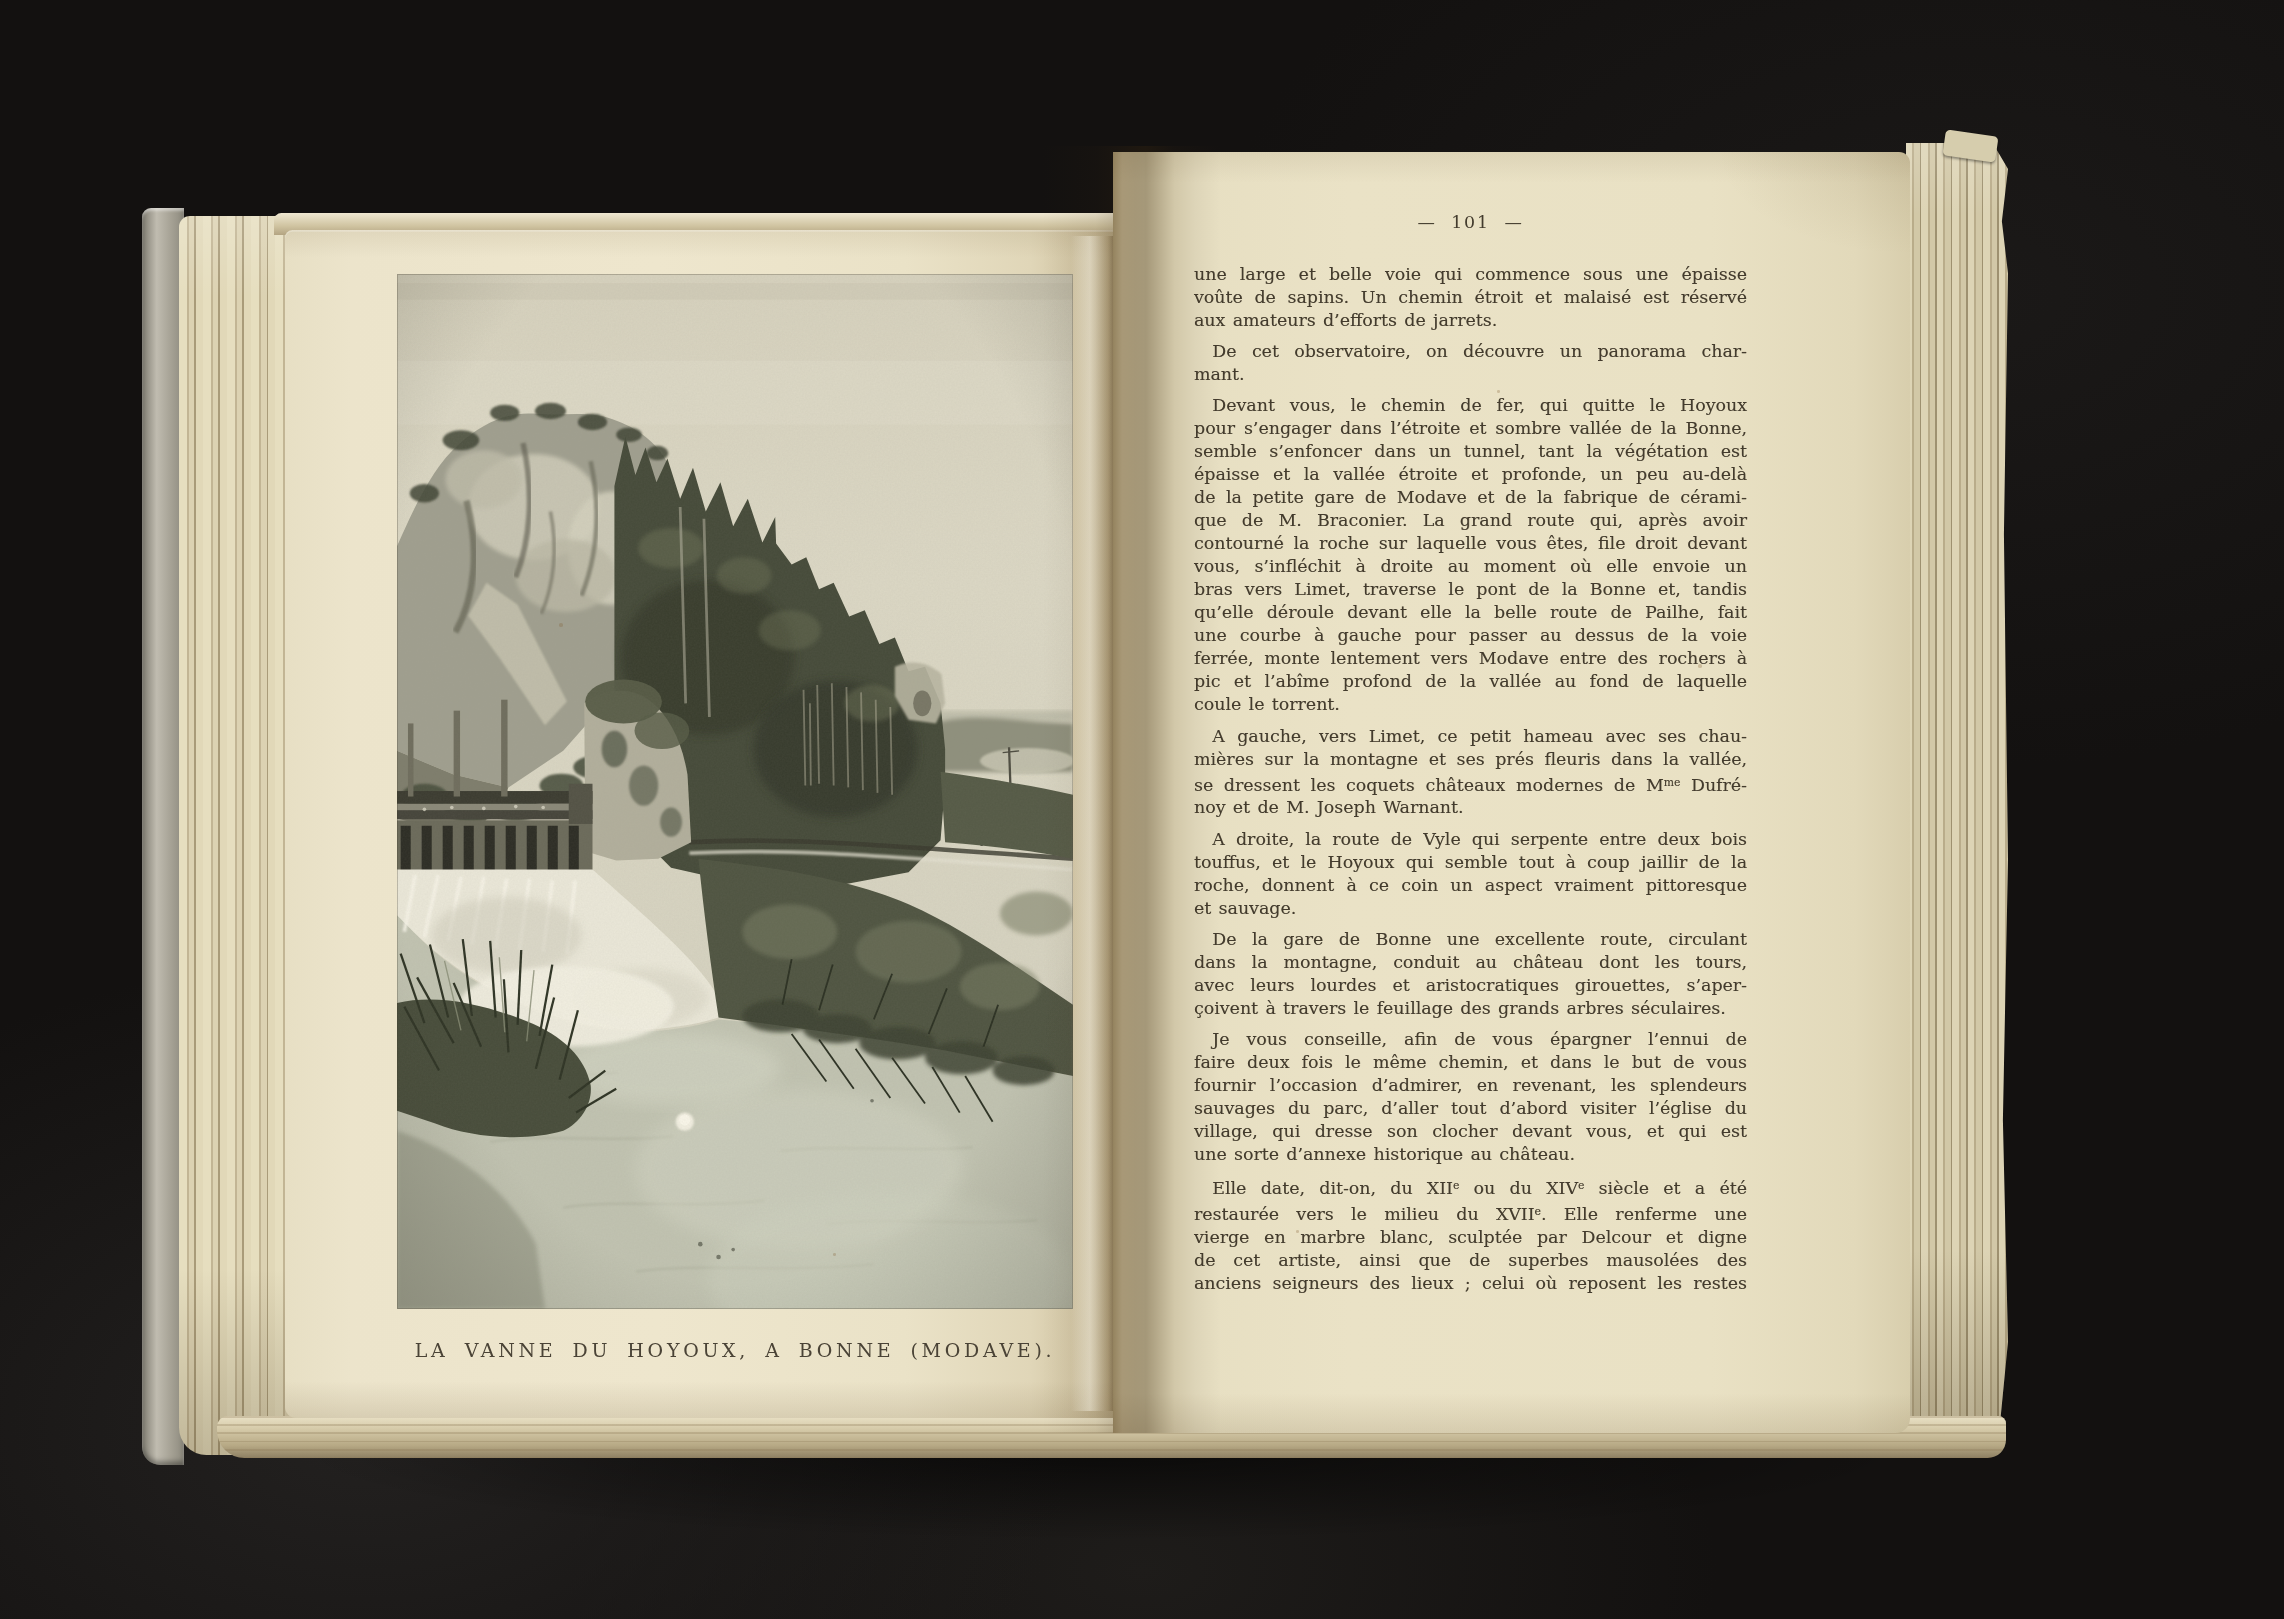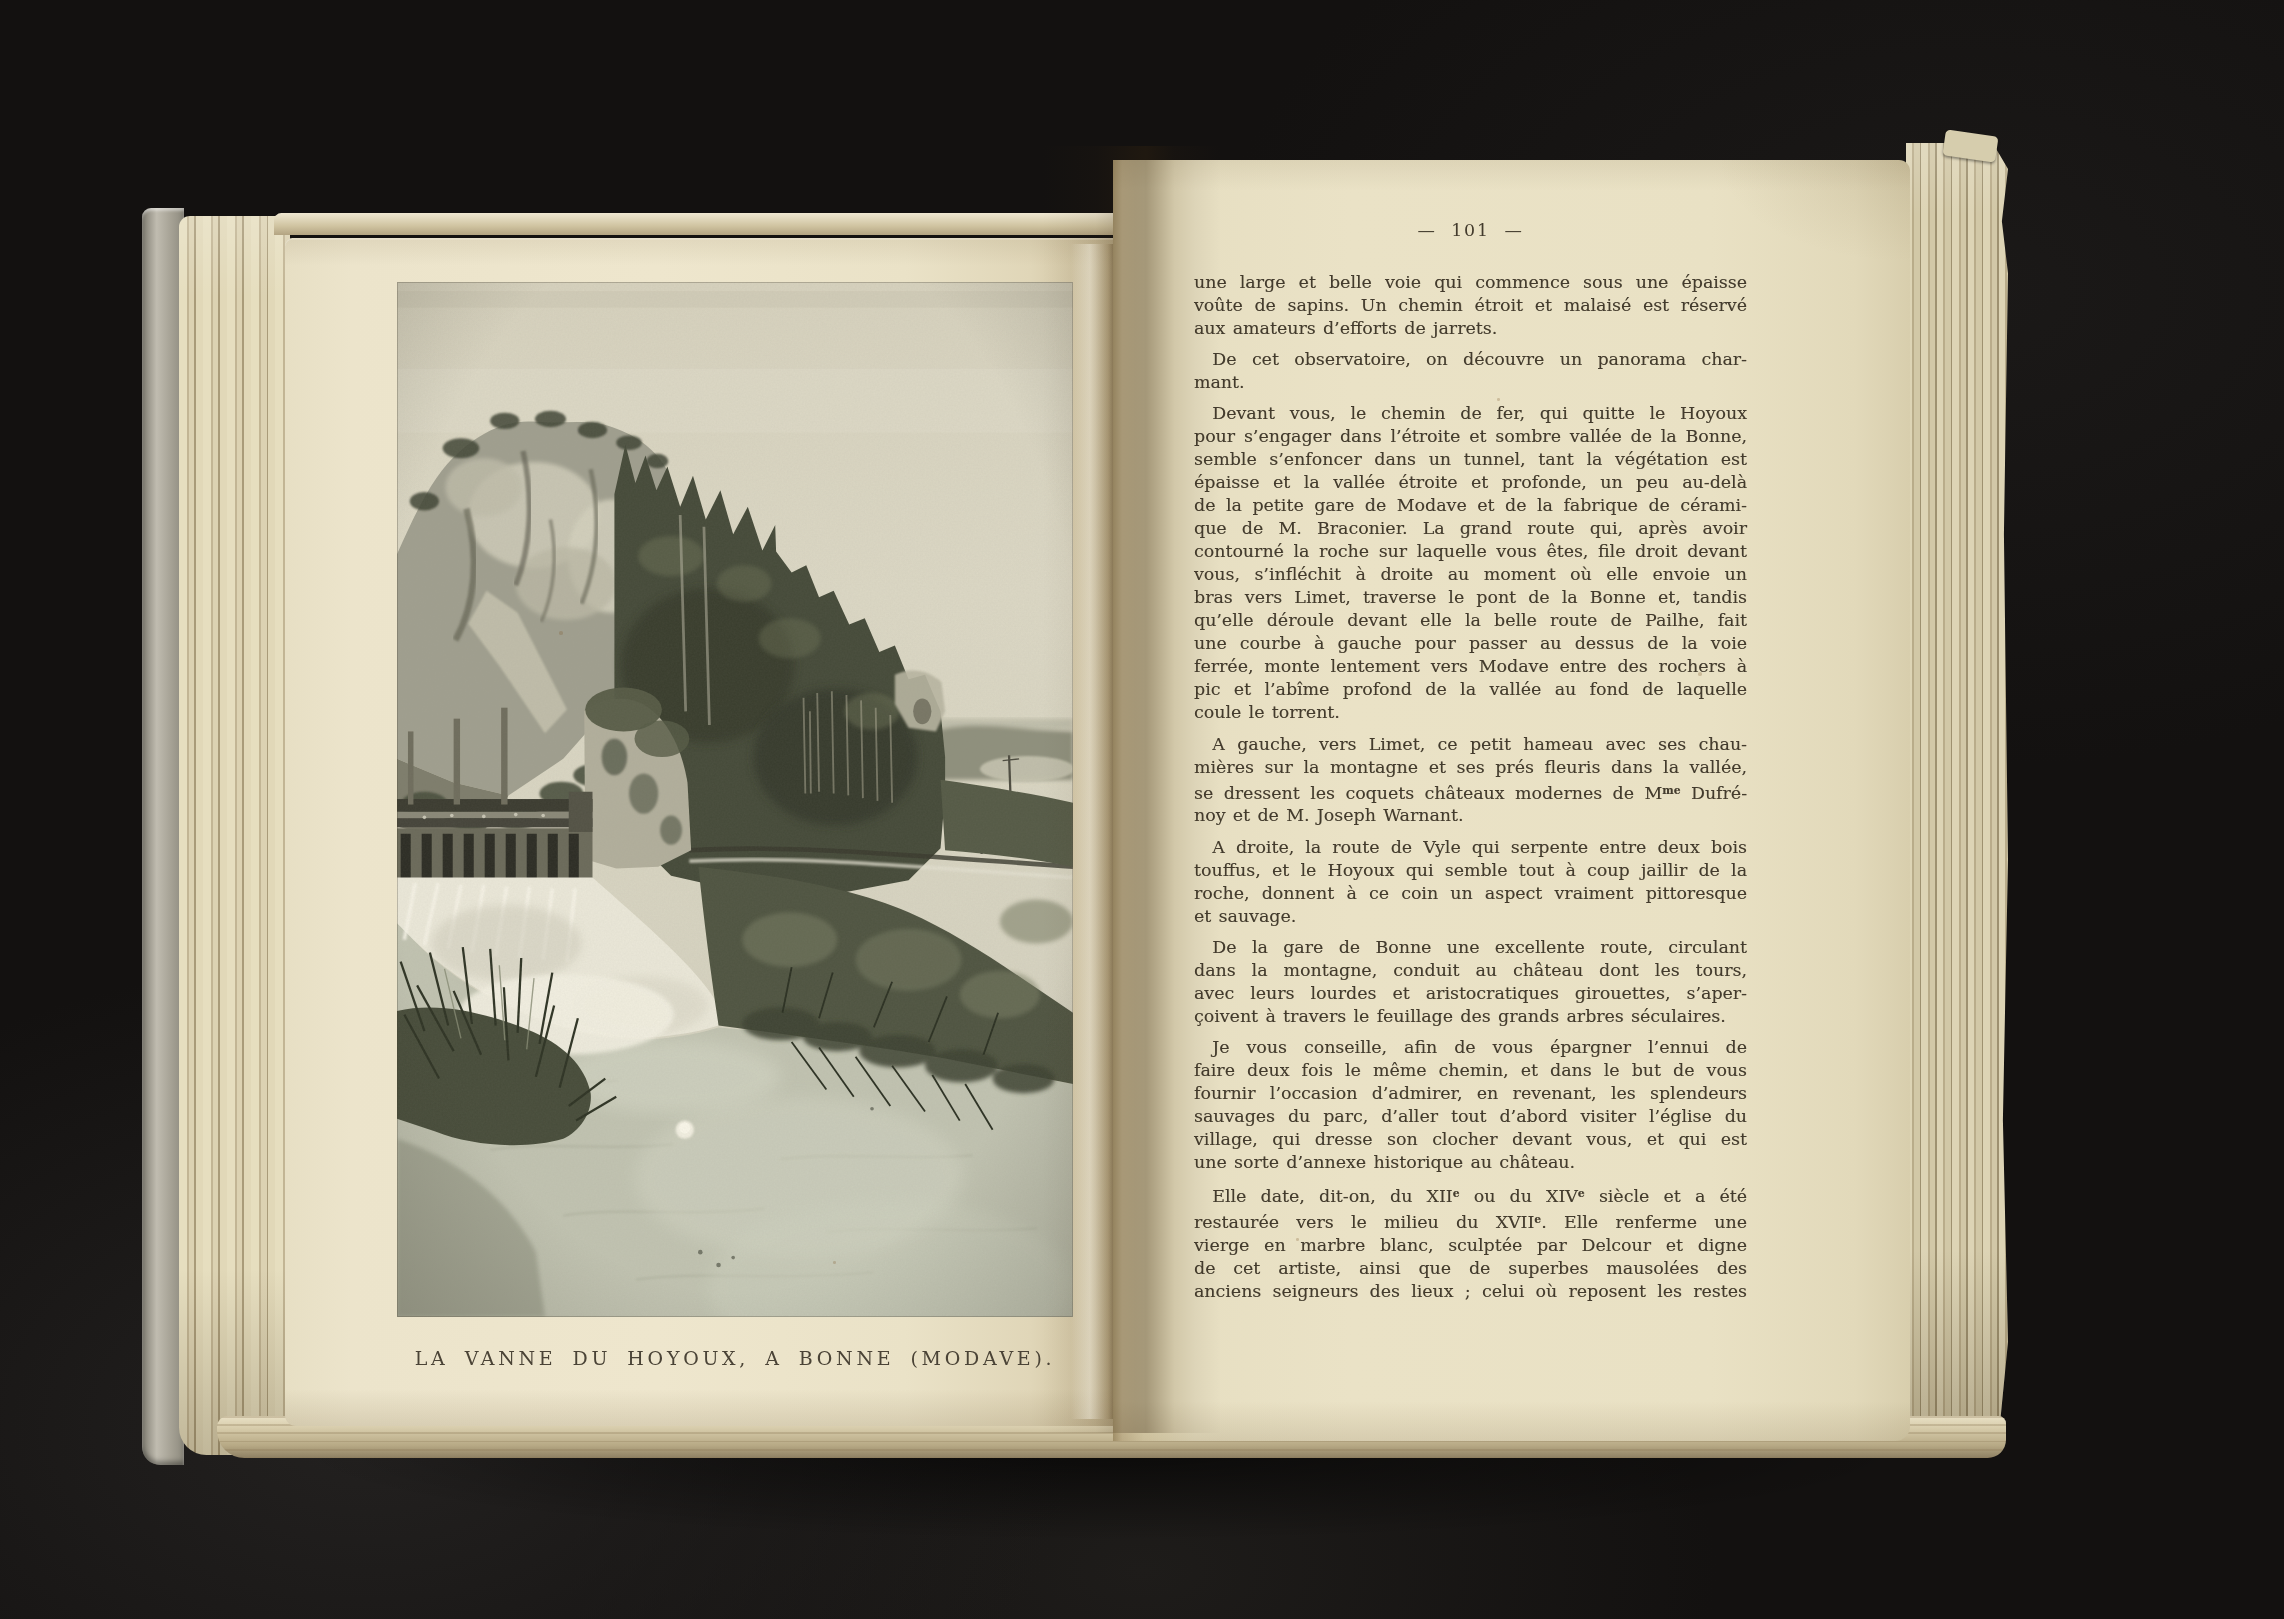--- a/index.html
+++ b/index.html
@@ -35,21 +35,21 @@
   .torn-corner{position:absolute;left:1944px;top:133px;width:53px;height:25.6px;background:#d6cdad;
     border-radius:4.6px;transform:rotate(8deg);box-shadow:0 1.8px 2.7px rgba(0,0,0,.4);}
   .top-edges-strip{position:absolute;left:274px;top:213px;width:845px;height:22px;
     background:linear-gradient(180deg,#efe8d2,#cfc3a0 60%,#b3a482);border-radius:7.3px 0 0 0;}
   .bottom-edges{position:absolute;left:217px;top:1416px;width:1789px;height:42px;
     background:
       repeating-linear-gradient(180deg, rgba(140,120,85,.30) 0 1.8px, rgba(0,0,0,0) 1.8px 8.2px),
       linear-gradient(180deg,#e9e1c6 0,#d6cbaa 30%,#b7a985 70%,#8e8063 100%);
     border-radius:11px 7.3px 18.3px 27.4px;}
   
-  .page{position:absolute;margin-top:8px;}
+  .page{position:absolute;}
   .page-left{left:285px;top:230px;width:828px;height:1188px;border-radius:7.3px 0 0 11px;
     background:
       linear-gradient(180deg, rgba(110,90,55,.10) 0, rgba(0,0,0,0) 27.4px,
         rgba(0,0,0,0) calc(100% - 37px), rgba(110,90,55,.16) 100%),
       linear-gradient(90deg,#e7dfc4 0,var(--c-page_left,#ece4cb) 8%,#eee6cd 45%,
         #eae2c7 75%,#e0d6b8 90%,#cfc2a0 97%,#bfb08c 100%);
     box-shadow:0 1.8px 0 rgba(255,255,255,.25) inset;}
   .page-right{left:1113px;top:152px;width:797px;height:1281px;border-radius:0 11px 14.6px 0;
     background:
       radial-gradient(274px 146px at 100% 0, rgba(120,100,60,.14), rgba(0,0,0,0) 70%),
@@ -70,21 +70,21 @@
   
   .page-number{position:absolute;left:81px;top:60px;width:553px;text-align:center;
     font-size:17.4px;letter-spacing:1.8px;word-spacing:7.3px;color:var(--c-ink,#433b2d);}
   .body-text{position:absolute;left:81px;top:111px;width:553px;
     font-size:17.4px;line-height:23px;color:var(--c-ink,#433b2d);
     text-shadow:0.3px 0.3px 0 rgba(63,56,41,.35);word-spacing:1.8px;}
   .para{margin:0 0 8.2px 0;}
   .tline{display:block;text-align:justify;text-align-last:justify;}
   .tline.lastline{text-align-last:left;}
   .para.indent .tline:first-child{text-indent:18.3px;}
-  sup{font-size:0.62em;vertical-align:0.45em;letter-spacing:0;font-weight:bold;}
+  sup{font-size:0.62em;vertical-align:0.45em;letter-spacing:0;}
   
   .speck{position:absolute;border-radius:50%;background:rgba(130,95,50,.28);}
 </style>
 </head>
 <body>
 
 <div class="stage">
   <div class="backdrop"></div>
   <div class="cast-shadow"></div>
 

